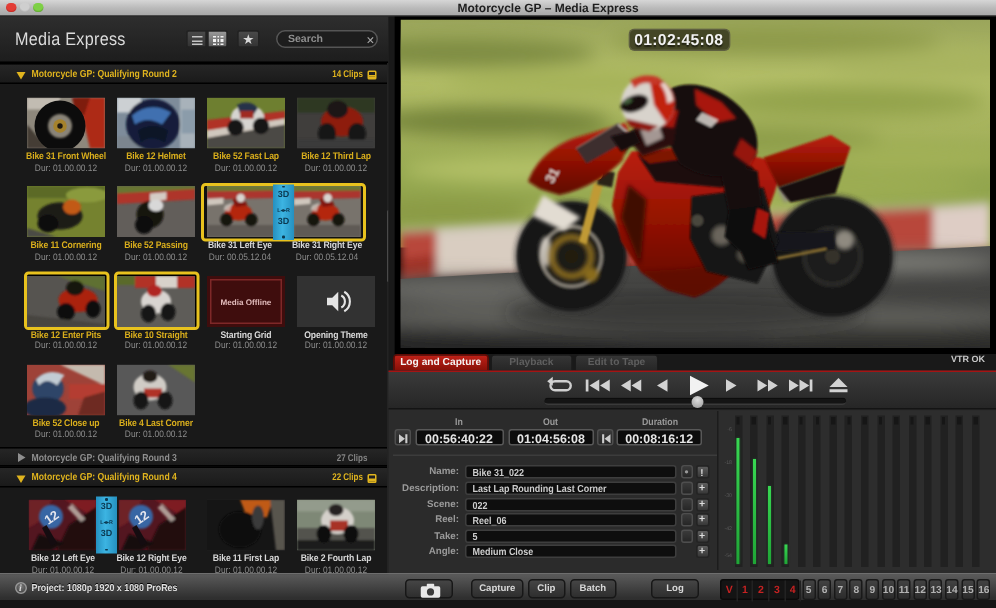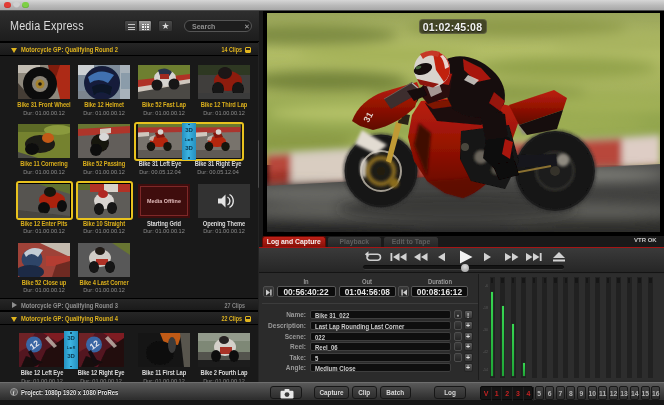--- a/index.html
+++ b/index.html
@@ -3,20 +3,21 @@
 html,body{margin:0;padding:0;width:664px;height:405px;overflow:hidden;background:#2b2b2b;
 font-family:"Liberation Sans",sans-serif;}
 *{box-sizing:border-box;}
 .ab{position:absolute;}
 .nm{font-weight:bold;white-space:nowrap;text-align:center;transform:scaleX(0.9);transform-origin:50% 50%;}
 </style></head><body>
 <div class="ab" style="left:0;top:0;width:664px;height:11px;background:linear-gradient(#d6d6d6,#b9b9b9 55%,#a8a8a8);border-bottom:1px solid #4a4a4a;">
     <div class="ab" style="left:4.3px;top:1.6px;width:6.4px;height:6.4px;border-radius:50%;background:radial-gradient(circle at 50% 30%,#e33d36 55%,#9c1510);"></div>
     <div class="ab" style="left:13.3px;top:1.6px;width:6.4px;height:6.4px;border-radius:50%;background:radial-gradient(circle at 50% 30%,#cfcfcf 55%,#8f8f8f);"></div>
     <div class="ab" style="left:22.3px;top:1.6px;width:6.4px;height:6.4px;border-radius:50%;background:radial-gradient(circle at 50% 30%,#7ed045 55%,#3f7d1a);"></div>
+    <div class="ab" style="left:305px;top:0px;width:200px;height:11px;font-size:8px;font-weight:bold;color:#1e1e1e;line-height:11px;">Motorcycle GP – Media Express</div>
   </div>
 <div class="ab" style="left:0;top:11px;width:259px;height:372px;background:#191919;overflow:hidden;">
     <div class="ab" style="left:0;top:0;width:259px;height:31px;background:linear-gradient(#2e2e2e,#1d1d1d);border-bottom:1px solid #000;">
       <div class="ab" style="left:10px;top:8px;font-size:12px;color:#dcdcdc;letter-spacing:.2px;transform:scaleX(0.9);transform-origin:0 50%;">Media Express</div>
       <div class="ab" style="left:124px;top:9px;width:14px;height:11.5px;background:linear-gradient(#4a4a4a,#333);border:1px solid #222;border-radius:2px 0 0 2px;">
         <div class="ab" style="left:3px;top:3px;width:7px;height:1px;background:#c5c5c5;"></div>
         <div class="ab" style="left:3px;top:5.5px;width:7px;height:1px;background:#c5c5c5;"></div>
         <div class="ab" style="left:3px;top:8px;width:7px;height:1px;background:#c5c5c5;"></div>
       </div>
       <div class="ab" style="left:138px;top:9px;width:14px;height:11.5px;background:linear-gradient(#9a9a9a,#5f5f5f);border:1px solid #222;border-radius:0 2px 2px 0;">

